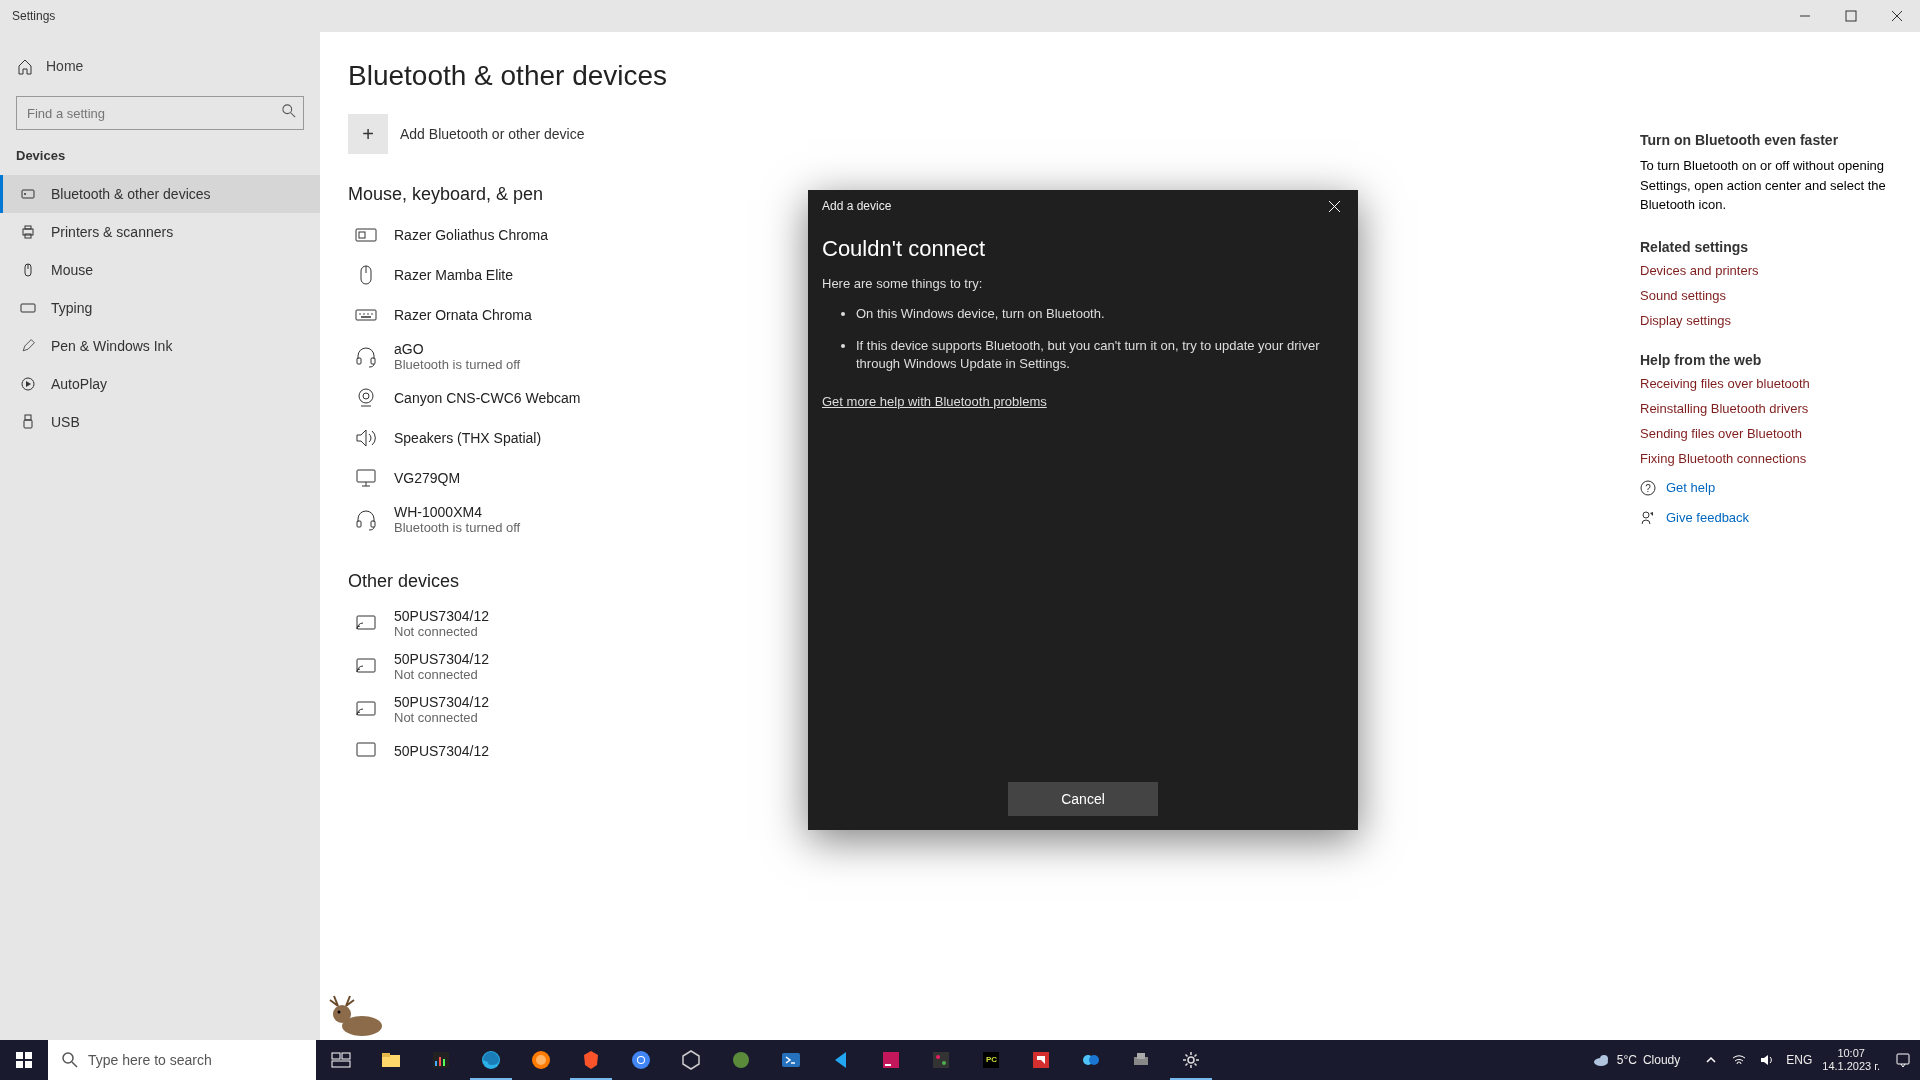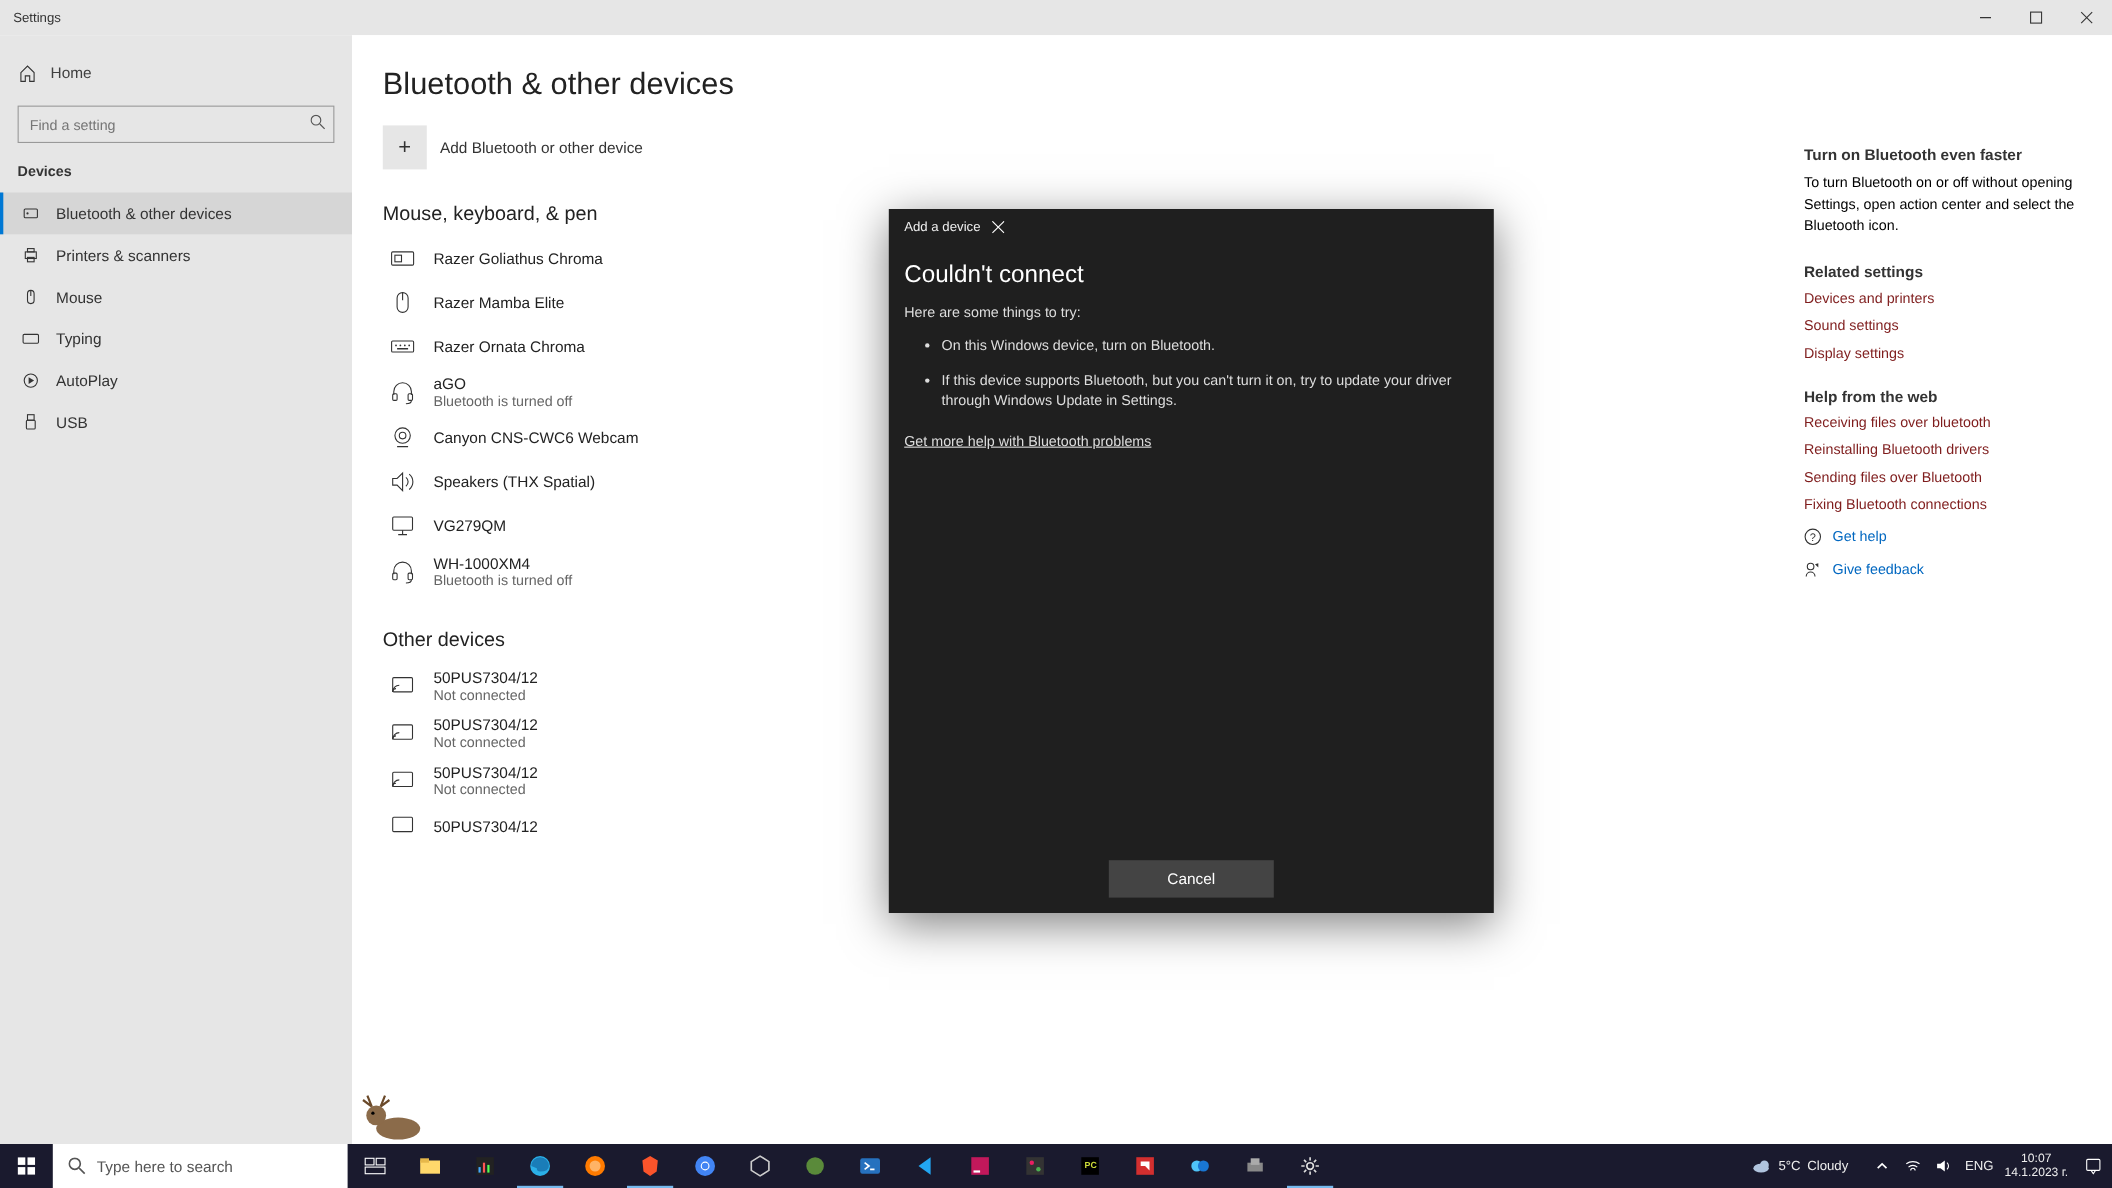--- a/index.html
+++ b/index.html
@@ -36,21 +36,21 @@
 
 .right-pane { position: absolute; right: 30px; top: 100px; width: 250px; font-size: 13px; color: #333; }
 .right-pane .rh { font-size: 14px; font-weight: 600; color: #333; margin-bottom: 8px; margin-top: 24px; }
 .right-pane .rh:first-child { margin-top: 0; }
 .right-pane .rdesc { color: #000000; line-height: 1.5; margin-bottom: 8px; }
 .right-pane .link { color: #7f1d1d; cursor: pointer; display: block; margin-bottom: 10px; }
 .right-pane .help-row { display: flex; align-items: center; gap: 10px; color: #0067c0; cursor: pointer; margin-top: 14px; }
 
 
 .dialog { position: absolute; left: 808px; top: 190px; width: 550px; height: 640px; background: #1f1f1f; color: #fff; box-shadow: 0 10px 40px rgba(0,0,0,0.5); display: flex; flex-direction: column; }
-.dialog-titlebar { height: 32px; display: flex; align-items: center; padding: 0 8px 0 14px; font-size: 12px; color: #eee; }
+.dialog-titlebar { height: 32px; display: flex; align-items: center; justify-content: space-between; padding: 0 8px 0 14px; font-size: 12px; color: #eee; }
 .dialog-close { width: 32px; height: 28px; display: flex; align-items: center; justify-content: center; cursor: pointer; }
 .dialog-body { padding: 14px 14px 0 14px; flex: 1; }
 .dialog-heading { font-size: 22px; font-weight: 300; margin-bottom: 14px; }
 .dialog-sub { font-size: 13px; margin-bottom: 14px; color: #ddd; }
 .dialog ul { padding-left: 34px; margin-bottom: 18px; }
 .dialog ul li { font-size: 13px; color: #ddd; margin-bottom: 14px; line-height: 1.4; }
 .dialog-link { font-size: 13px; color: #ddd; text-decoration: underline; cursor: pointer; }
 .dialog-footer { padding: 14px; display: flex; justify-content: center; }
 .cancel-btn { width: 150px; height: 34px; background: #444; color: #fff; border: none; font-size: 14px; cursor: pointer; }
 
@@ -146,20 +146,28 @@
   <div class="nav-item">
     <span class="nav-icon">
         <svg width="16" height="16" viewBox="0 0 16 16">
           <rect x="1" y="4" width="14" height="8" rx="1" fill="none" stroke="#333"></rect>
           <line x1="4" y1="7" x2="4" y2="7" stroke="#333" stroke-width="2"></line>
           <line x1="7" y1="7" x2="7" y2="7" stroke="#333" stroke-width="2"></line>
           <line x1="10" y1="7" x2="10" y2="7" stroke="#333" stroke-width="2"></line>
         </svg>
       </span>
     <span>Typing</span>
+  </div>
+  <div class="nav-item">
+    <span class="nav-icon">
+        <svg width="16" height="16" viewBox="0 0 16 16">
+          <path d="M2 14 L4 8 L12 0 L16 4 L8 12 Z" fill="none" stroke="#333" transform="scale(0.8) translate(2,2)"></path>
+        </svg>
+      </span>
+    <span>Pen &amp; Windows Ink</span>
   </div>
   <div class="nav-item">
     <span class="nav-icon">
         <svg width="16" height="16" viewBox="0 0 16 16">
           <circle cx="8" cy="8" r="6" fill="none" stroke="#333"></circle>
           <path d="M6 5 L11 8 L6 11 Z" fill="#333"></path>
         </svg>
       </span>
     <span>AutoPlay</span>
   </div>

